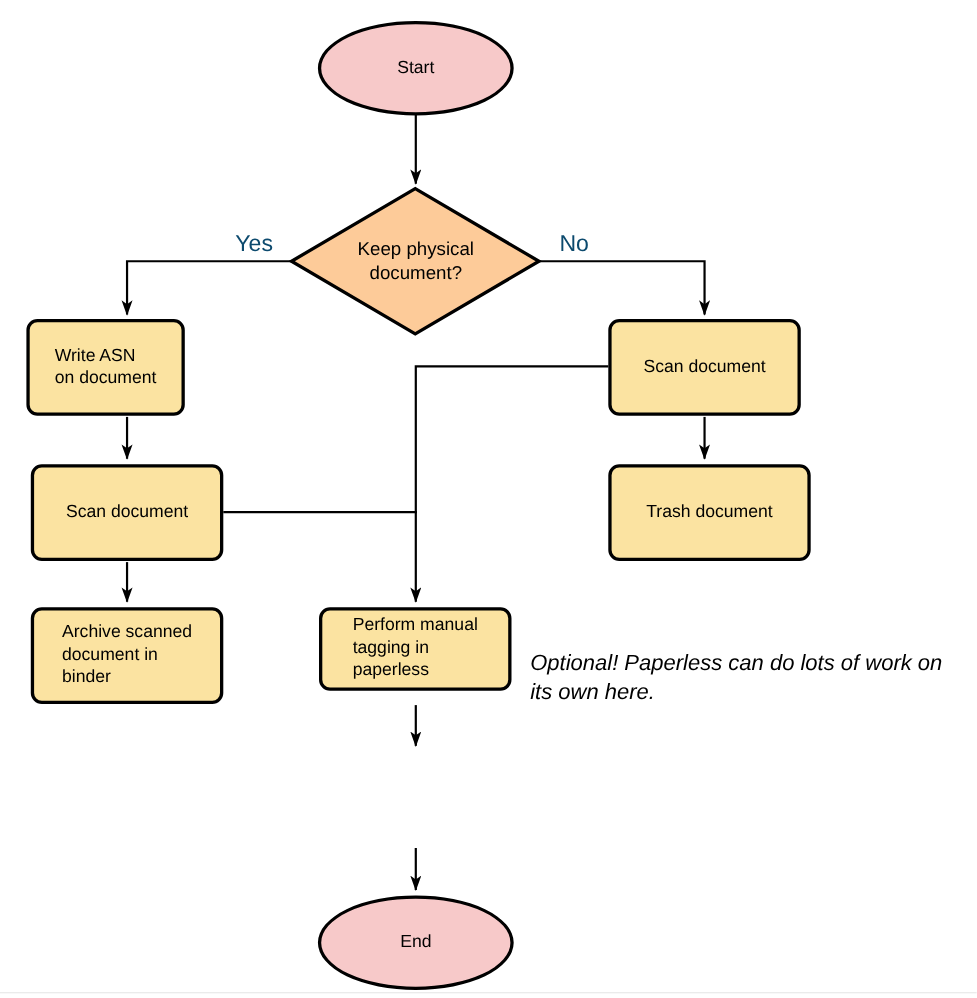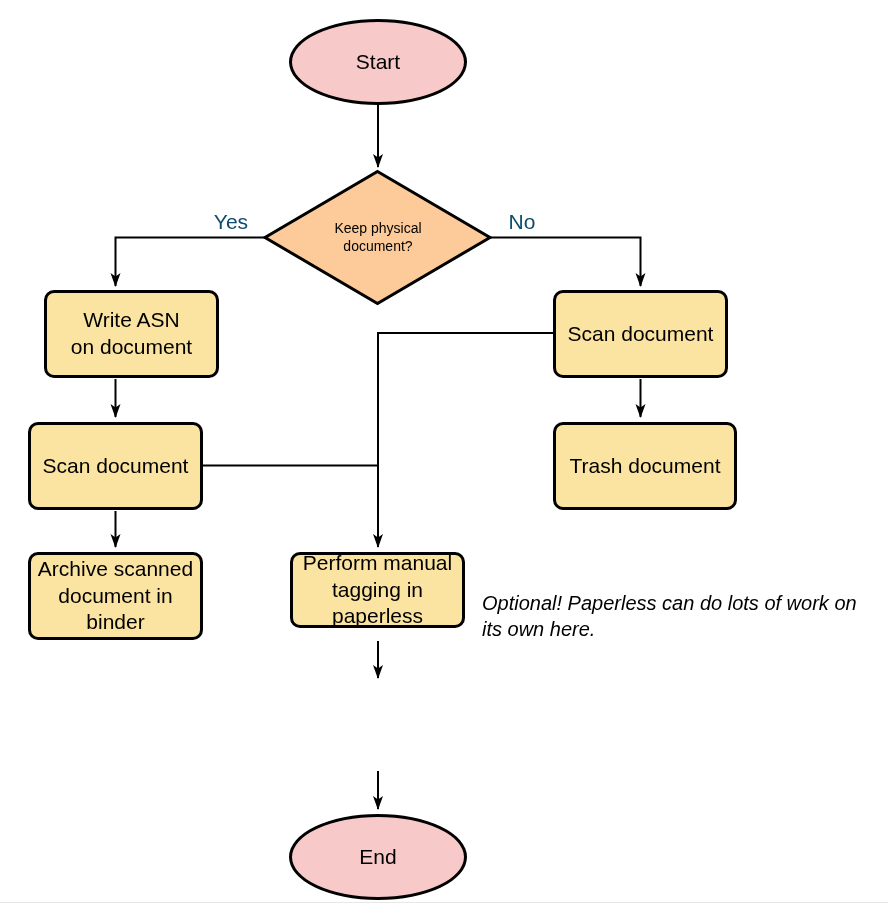--- a/index.html
+++ b/index.html
@@ -34,43 +34,42 @@
     stroke: var(--stroke, #000);
     stroke-width: 3;
     stroke-miterlimit: 10;
   }
   .node {
     position: absolute;
     box-sizing: border-box;
     display: flex;
     align-items: center;
     justify-content: center;
-    text-align: center;
     color: #000;
-    font-size: 21px;
+    font-size: 16px;
     line-height: 1.28;
     white-space: pre-line;
   }
   .process {
     background: var(--process-fill, #fbe3a1);
     border: 3px solid var(--stroke, #000);
     border-radius: 10px;
   }
   .terminal {
     background: var(--terminal-fill, #f7c9c9);
     border: 3px solid var(--stroke, #000);
     border-radius: 50%;
   }
   .decision-label {
     position: absolute;
     display: flex;
     align-items: center;
     justify-content: center;
     text-align: center;
-    font-size: 14px;
+    font-size: 17px;
     line-height: 1.28;
     white-space: pre-line;
     color: #000;
   }
   .edge-label {
     position: absolute;
     font-size: 21px;
     color: #0c4a6e;
     text-align: center;
   }
@@ -134,21 +133,21 @@
   </div>
 
   <div class="decision-label" style="left:280px; top:172px; width:196px; height:132px">
     <span>Keep physical
 document?</span>
   </div>
 
   <div class="edge-label" style="left:203px; top:210px; width:56px">Yes</div>
   <div class="edge-label" style="left:500px; top:210px; width:44px">No</div>
 
-  <div class="node process" style="left:44px; top:290px; width:175px; height:88px">
+  <div class="node process" style="left:24px; top:290px; width:144px; height:88px">
     <span>Write ASN
 on document</span>
   </div>
   <div class="node process" style="left:28px; top:422px; width:175px; height:88px">
     <span>Scan document</span>
   </div>
   <div class="node process" style="left:28px; top:552px; width:175px; height:88px">
     <span>Archive scanned
 document in
 binder</span>

